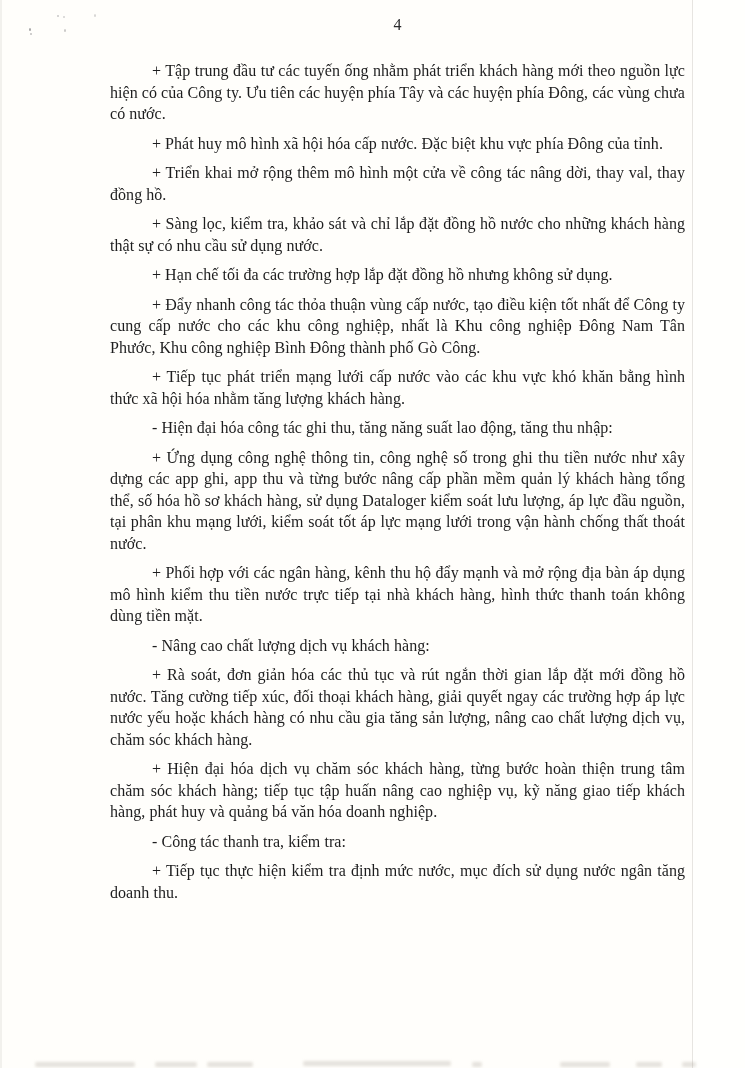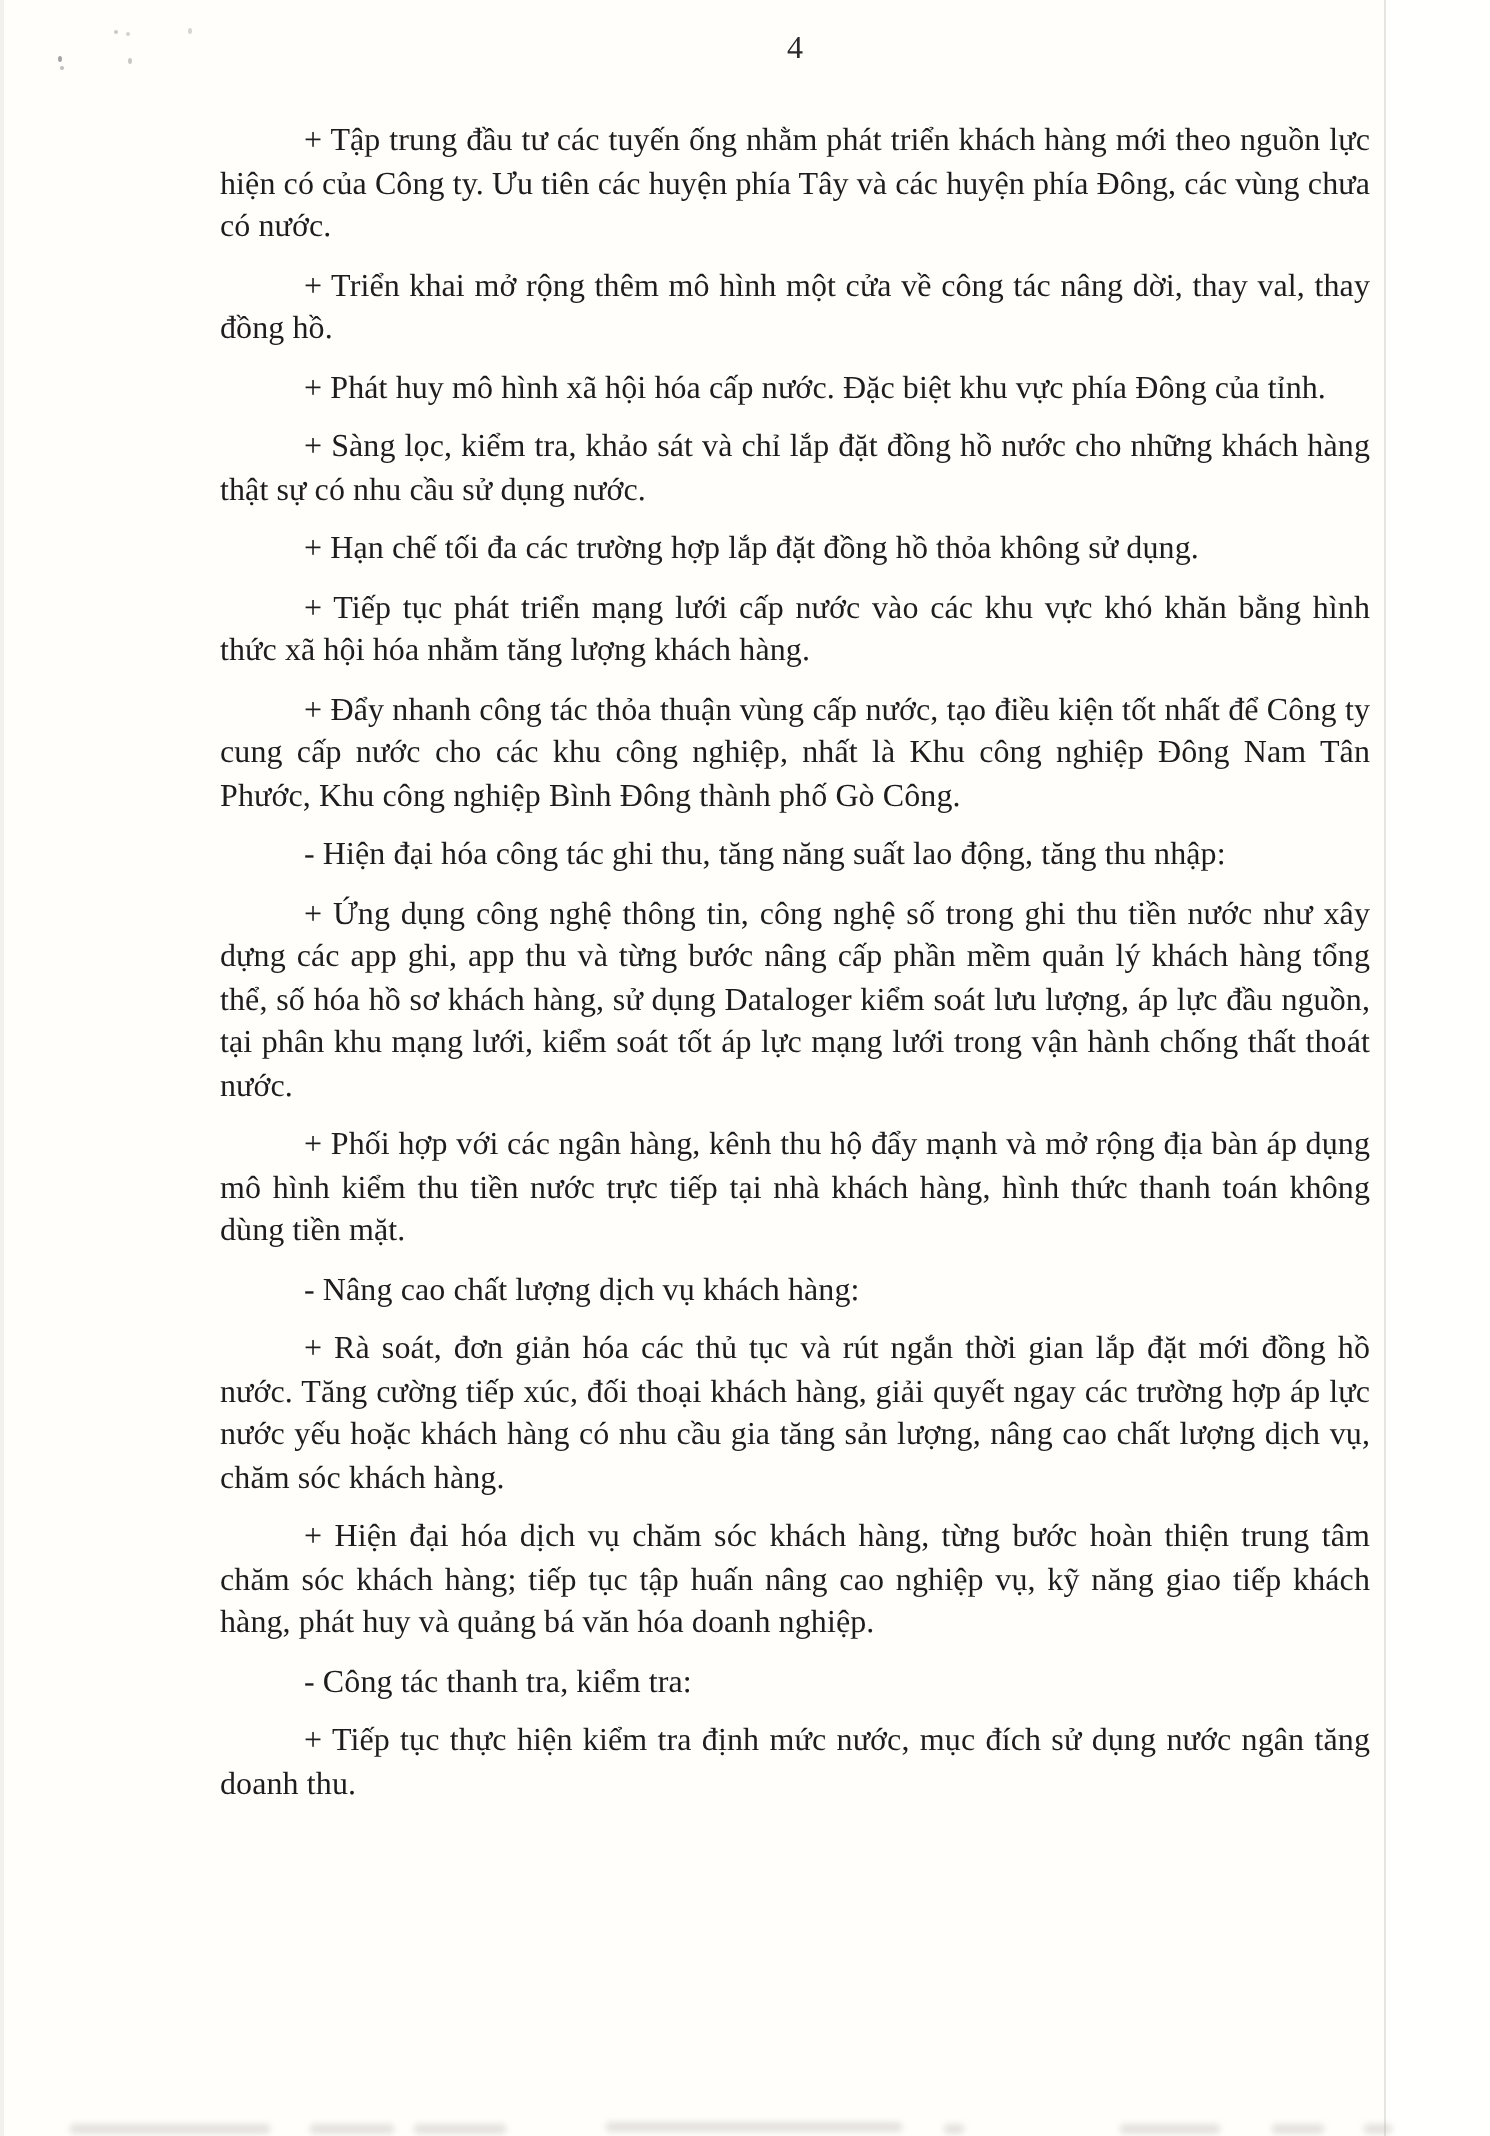--- a/index.html
+++ b/index.html
@@ -100,26 +100,26 @@
   <span class="speck s2"></span>
   <span class="speck s3"></span>
   <span class="speck s4"></span>
   <span class="speck s5"></span>
   <span class="speck s6"></span>
 
   <div class="page-number">4</div>
 
   <div class="content">
     <p>+ Tập trung đầu tư các tuyến ống nhằm phát triển khách hàng mới theo nguồn lực hiện có của Công ty. Ưu tiên các huyện phía Tây và các huyện phía Đông, các vùng chưa có nước.</p>
+    <p>+ Phát huy mô hình xã hội hóa cấp nước. Đặc biệt khu vực phía Đông của tỉnh.</p>
     <p>+ Triển khai mở rộng thêm mô hình một cửa về công tác nâng dời, thay val, thay đồng hồ.</p>
-    <p>+ Phát huy mô hình xã hội hóa cấp nước. Đặc biệt khu vực phía Đông của tỉnh.</p>
     <p>+ Sàng lọc, kiểm tra, khảo sát và chỉ lắp đặt đồng hồ nước cho những khách hàng thật sự có nhu cầu sử dụng nước.</p>
-    <p>+ Hạn chế tối đa các trường hợp lắp đặt đồng hồ thỏa không sử dụng.</p>
+    <p>+ Hạn chế tối đa các trường hợp lắp đặt đồng hồ nhưng không sử dụng.</p>
+    <p>+ Đẩy nhanh công tác thỏa thuận vùng cấp nước, tạo điều kiện tốt nhất để Công ty cung cấp nước cho các khu công nghiệp, nhất là Khu công nghiệp Đông Nam Tân Phước, Khu công nghiệp Bình Đông thành phố Gò Công.</p>
     <p>+ Tiếp tục phát triển mạng lưới cấp nước vào các khu vực khó khăn bằng hình thức xã hội hóa nhằm tăng lượng khách hàng.</p>
-    <p>+ Đẩy nhanh công tác thỏa thuận vùng cấp nước, tạo điều kiện tốt nhất để Công ty cung cấp nước cho các khu công nghiệp, nhất là Khu công nghiệp Đông Nam Tân Phước, Khu công nghiệp Bình Đông thành phố Gò Công.</p>
     <p>- Hiện đại hóa công tác ghi thu, tăng năng suất lao động, tăng thu nhập:</p>
     <p>+ Ứng dụng công nghệ thông tin, công nghệ số trong ghi thu tiền nước như xây dựng các app ghi, app thu và từng bước nâng cấp phần mềm quản lý khách hàng tổng thể, số hóa hồ sơ khách hàng, sử dụng Dataloger kiểm soát lưu lượng, áp lực đầu nguồn, tại phân khu mạng lưới, kiểm soát tốt áp lực mạng lưới trong vận hành chống thất thoát nước.</p>
     <p>+ Phối hợp với các ngân hàng, kênh thu hộ đẩy mạnh và mở rộng địa bàn áp dụng mô hình kiểm thu tiền nước trực tiếp tại nhà khách hàng, hình thức thanh toán không dùng tiền mặt.</p>
     <p>- Nâng cao chất lượng dịch vụ khách hàng:</p>
     <p>+ Rà soát, đơn giản hóa các thủ tục và rút ngắn thời gian lắp đặt mới đồng hồ nước. Tăng cường tiếp xúc, đối thoại khách hàng, giải quyết ngay các trường hợp áp lực nước yếu hoặc khách hàng có nhu cầu gia tăng sản lượng, nâng cao chất lượng dịch vụ, chăm sóc khách hàng.</p>
     <p>+ Hiện đại hóa dịch vụ chăm sóc khách hàng, từng bước hoàn thiện trung tâm chăm sóc khách hàng; tiếp tục tập huấn nâng cao nghiệp vụ, kỹ năng giao tiếp khách hàng, phát huy và quảng bá văn hóa doanh nghiệp.</p>
     <p>- Công tác thanh tra, kiểm tra:</p>
     <p>+ Tiếp tục thực hiện kiểm tra định mức nước, mục đích sử dụng nước ngân tăng doanh thu.</p>
   </div>
 

